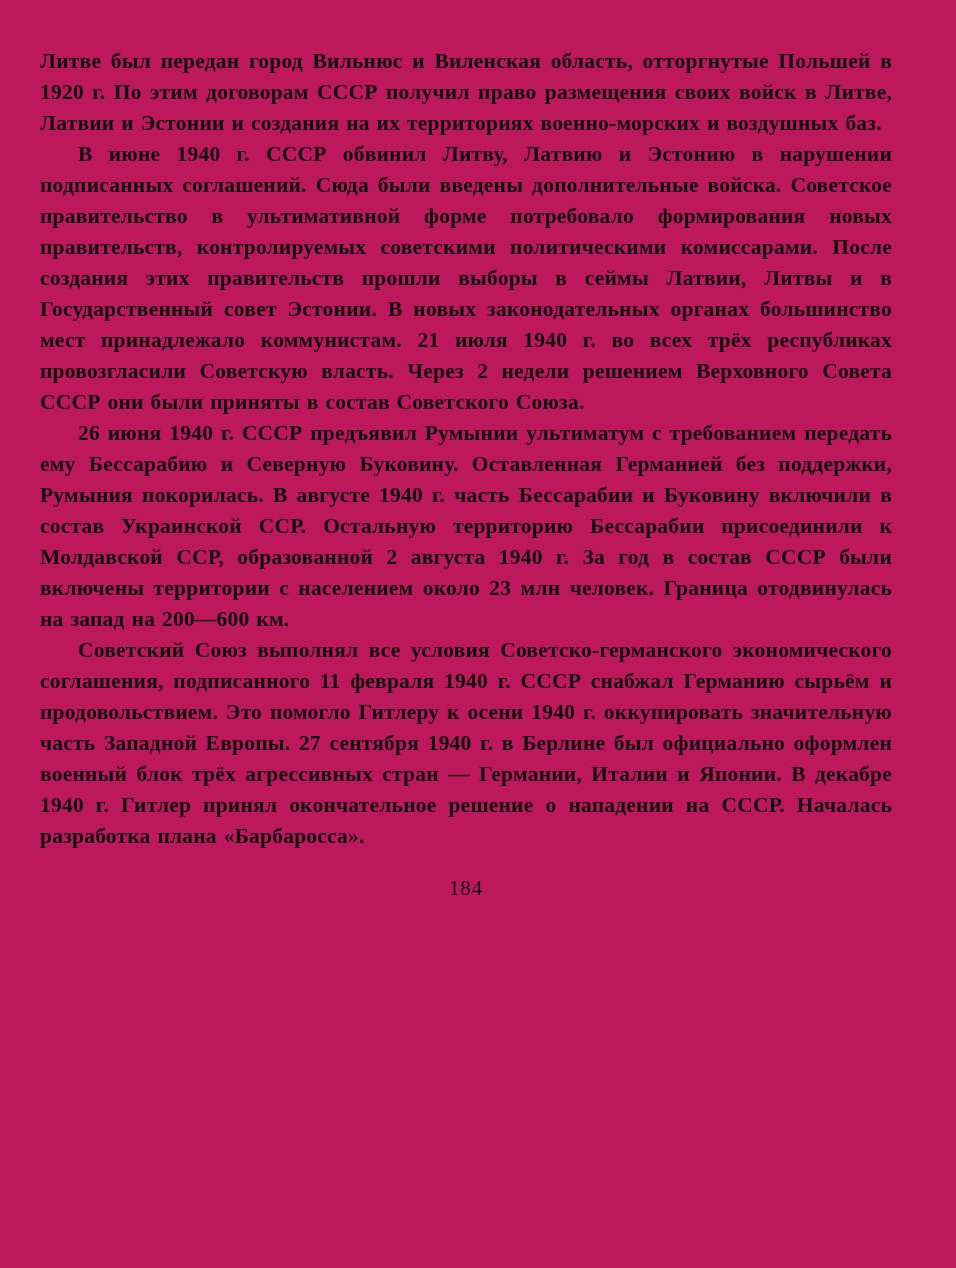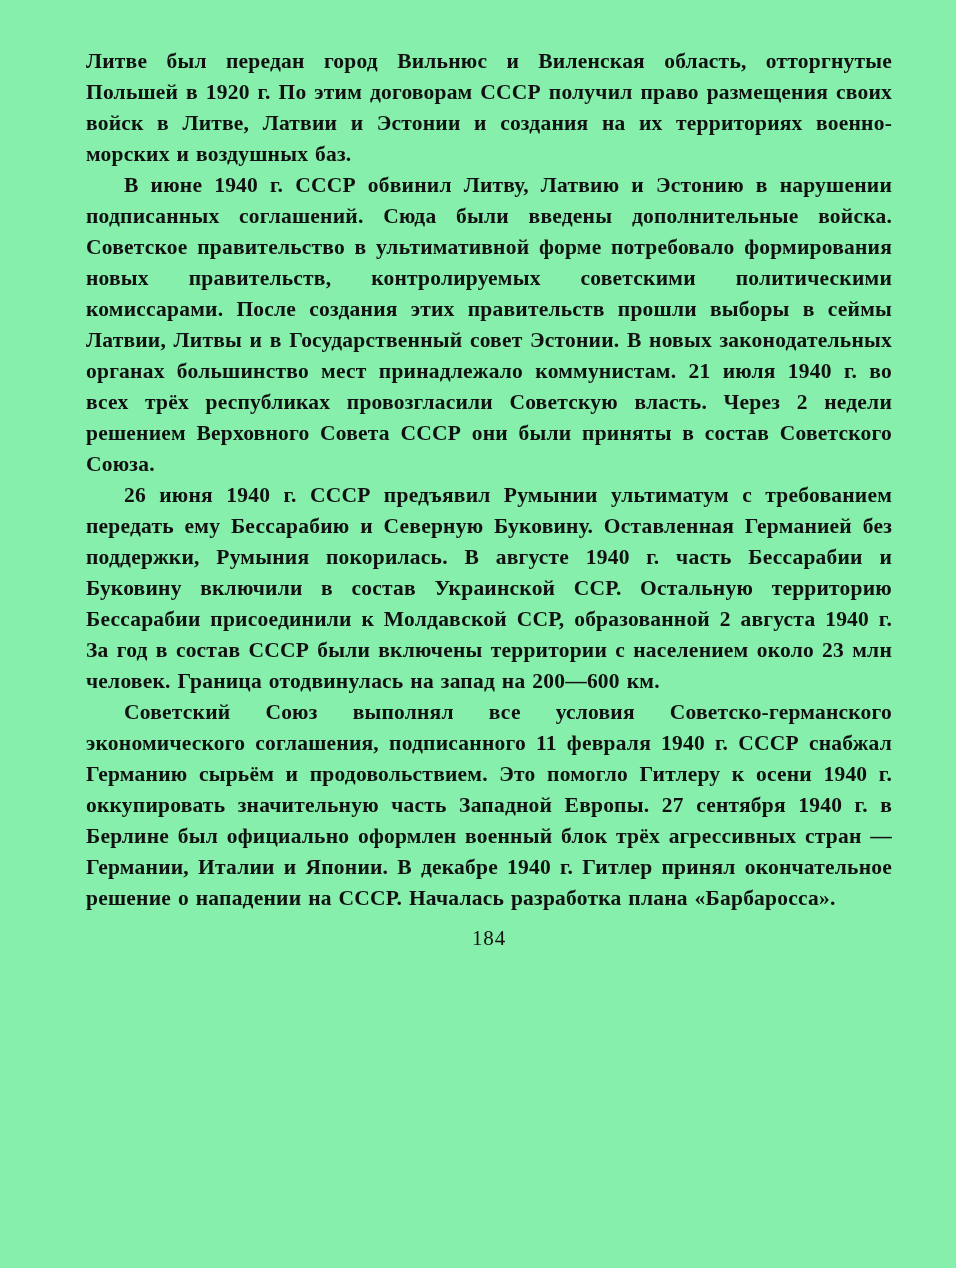--- a/index.html
+++ b/index.html
@@ -11,22 +11,22 @@
     width: 956px;
     height: 1268px;
     overflow: hidden;
     font-family: "Liberation Serif", "DejaVu Serif", serif;
     color: #111111;
   }
   .book-page {
     box-sizing: border-box;
     width: 956px;
     height: 1268px;
-    padding: 46px 64px 0 86px;
-    background: #86efac;
+    padding: 46px 64px 0 40px;
+    background: #be185d;
     display: flex;
     flex-direction: column;
   }
   .text-block {
     flex: 0 0 auto;
   }
   .text-block p {
     margin: 0;
     font-size: 21.5px;
     font-weight: bold;
@@ -34,21 +34,21 @@
     letter-spacing: 0.01em;
     word-spacing: 0.06em;
     text-align: justify;
     hyphens: auto;
     -webkit-hyphens: auto;
   }
   .text-block p.indented {
     text-indent: 38px;
   }
   .page-footer {
-    margin-top: 12px;
+    margin-top: 24px;
     text-align: center;
   }
   .page-number {
     font-size: 21px;
     font-weight: normal;
     letter-spacing: 0.04em;
     color: #111111;
   }
 </style>
 </head>

